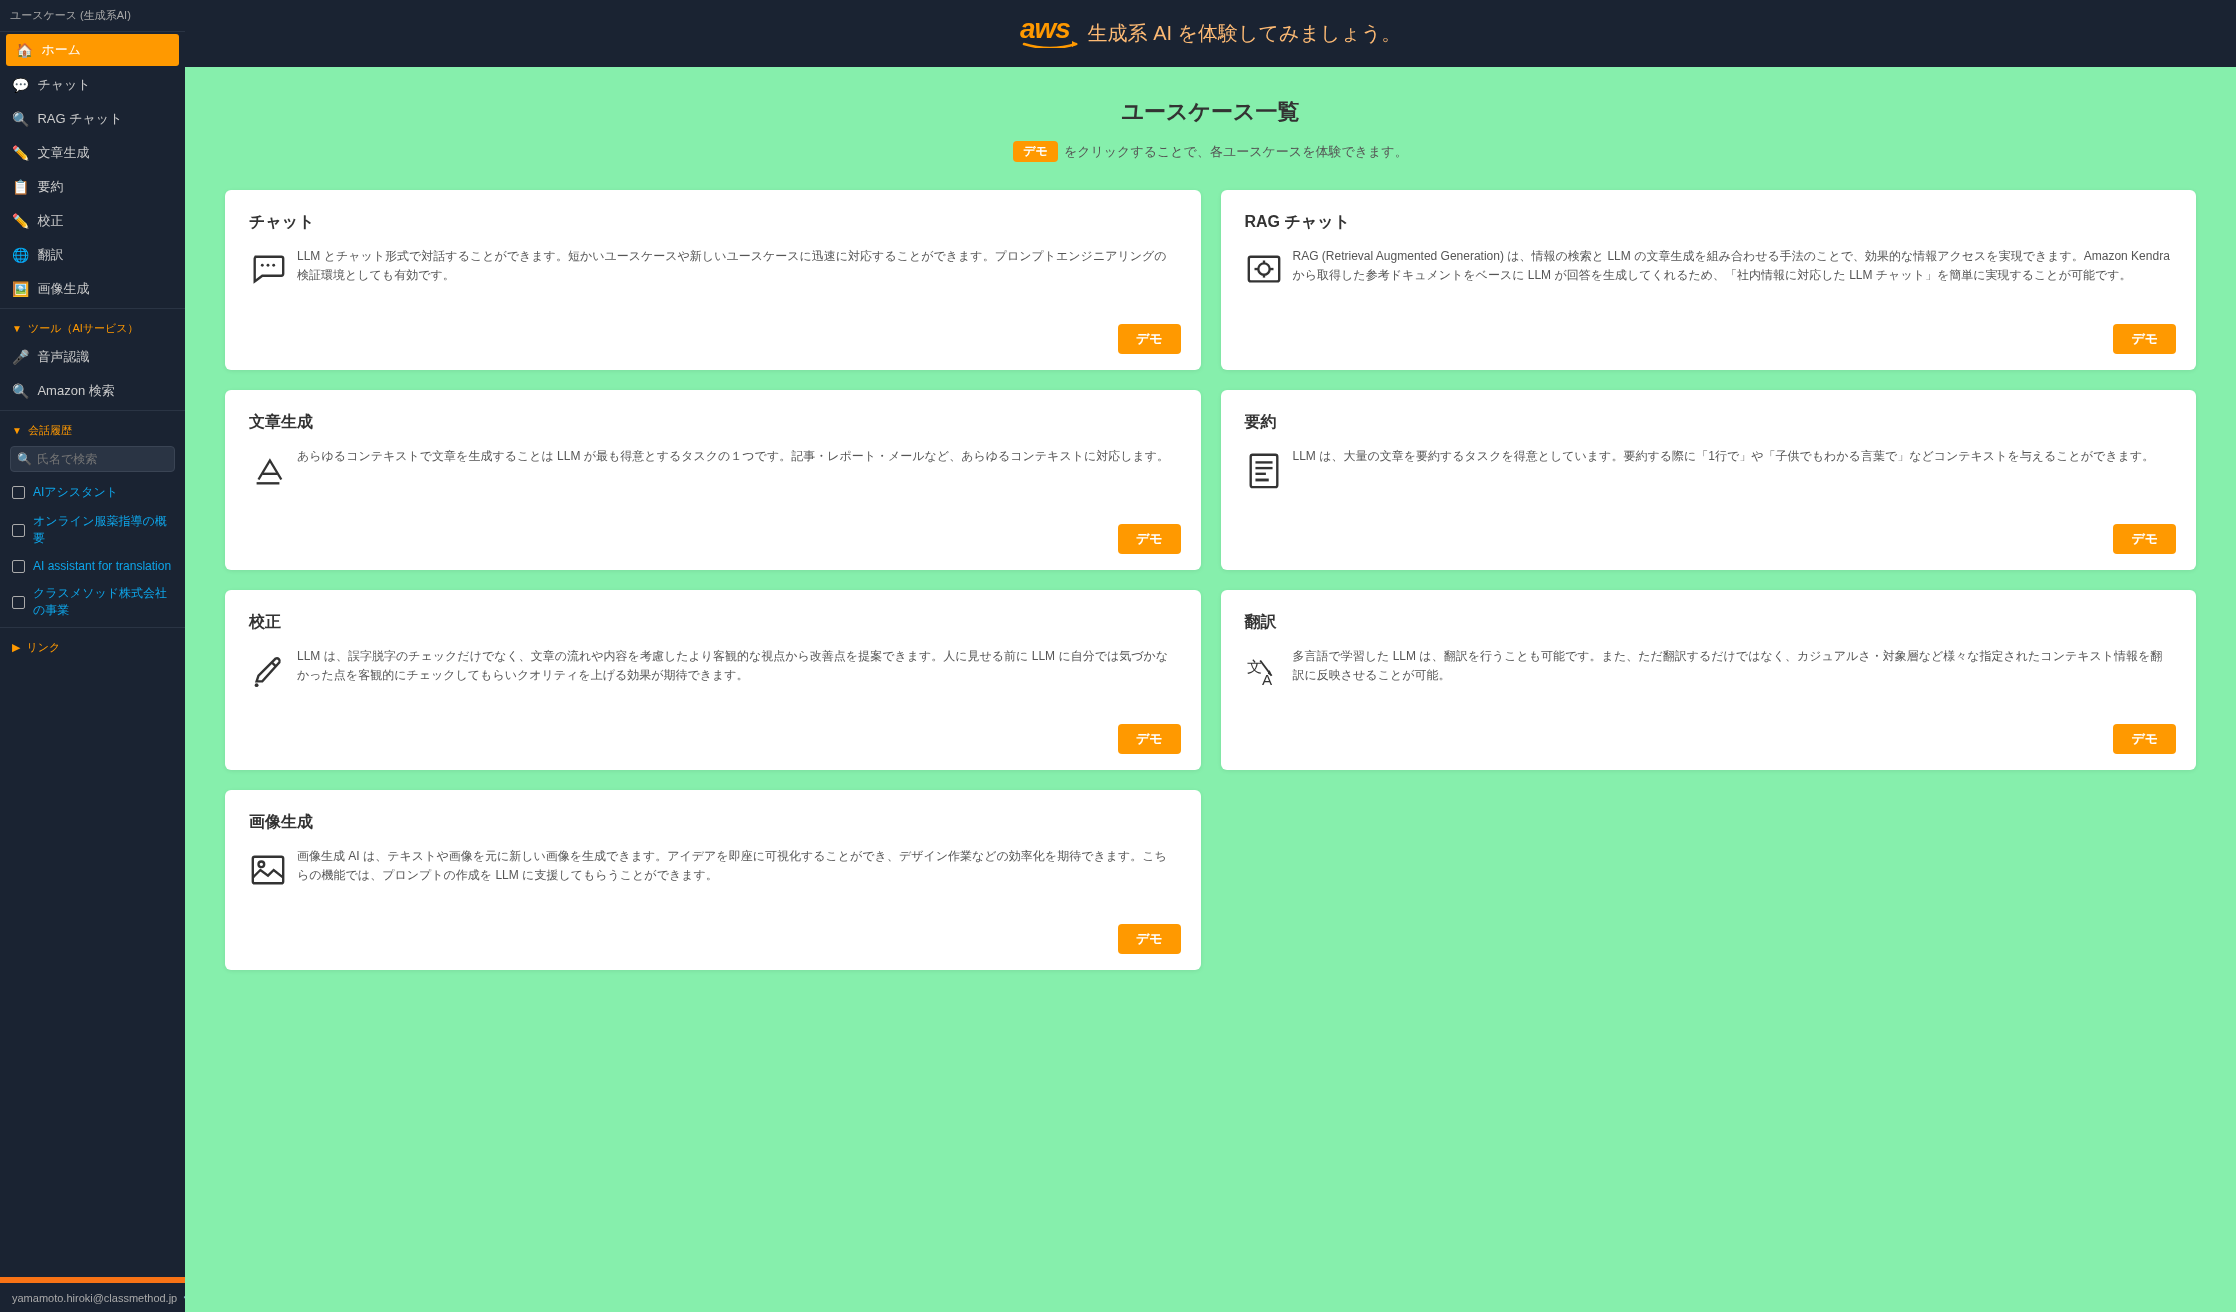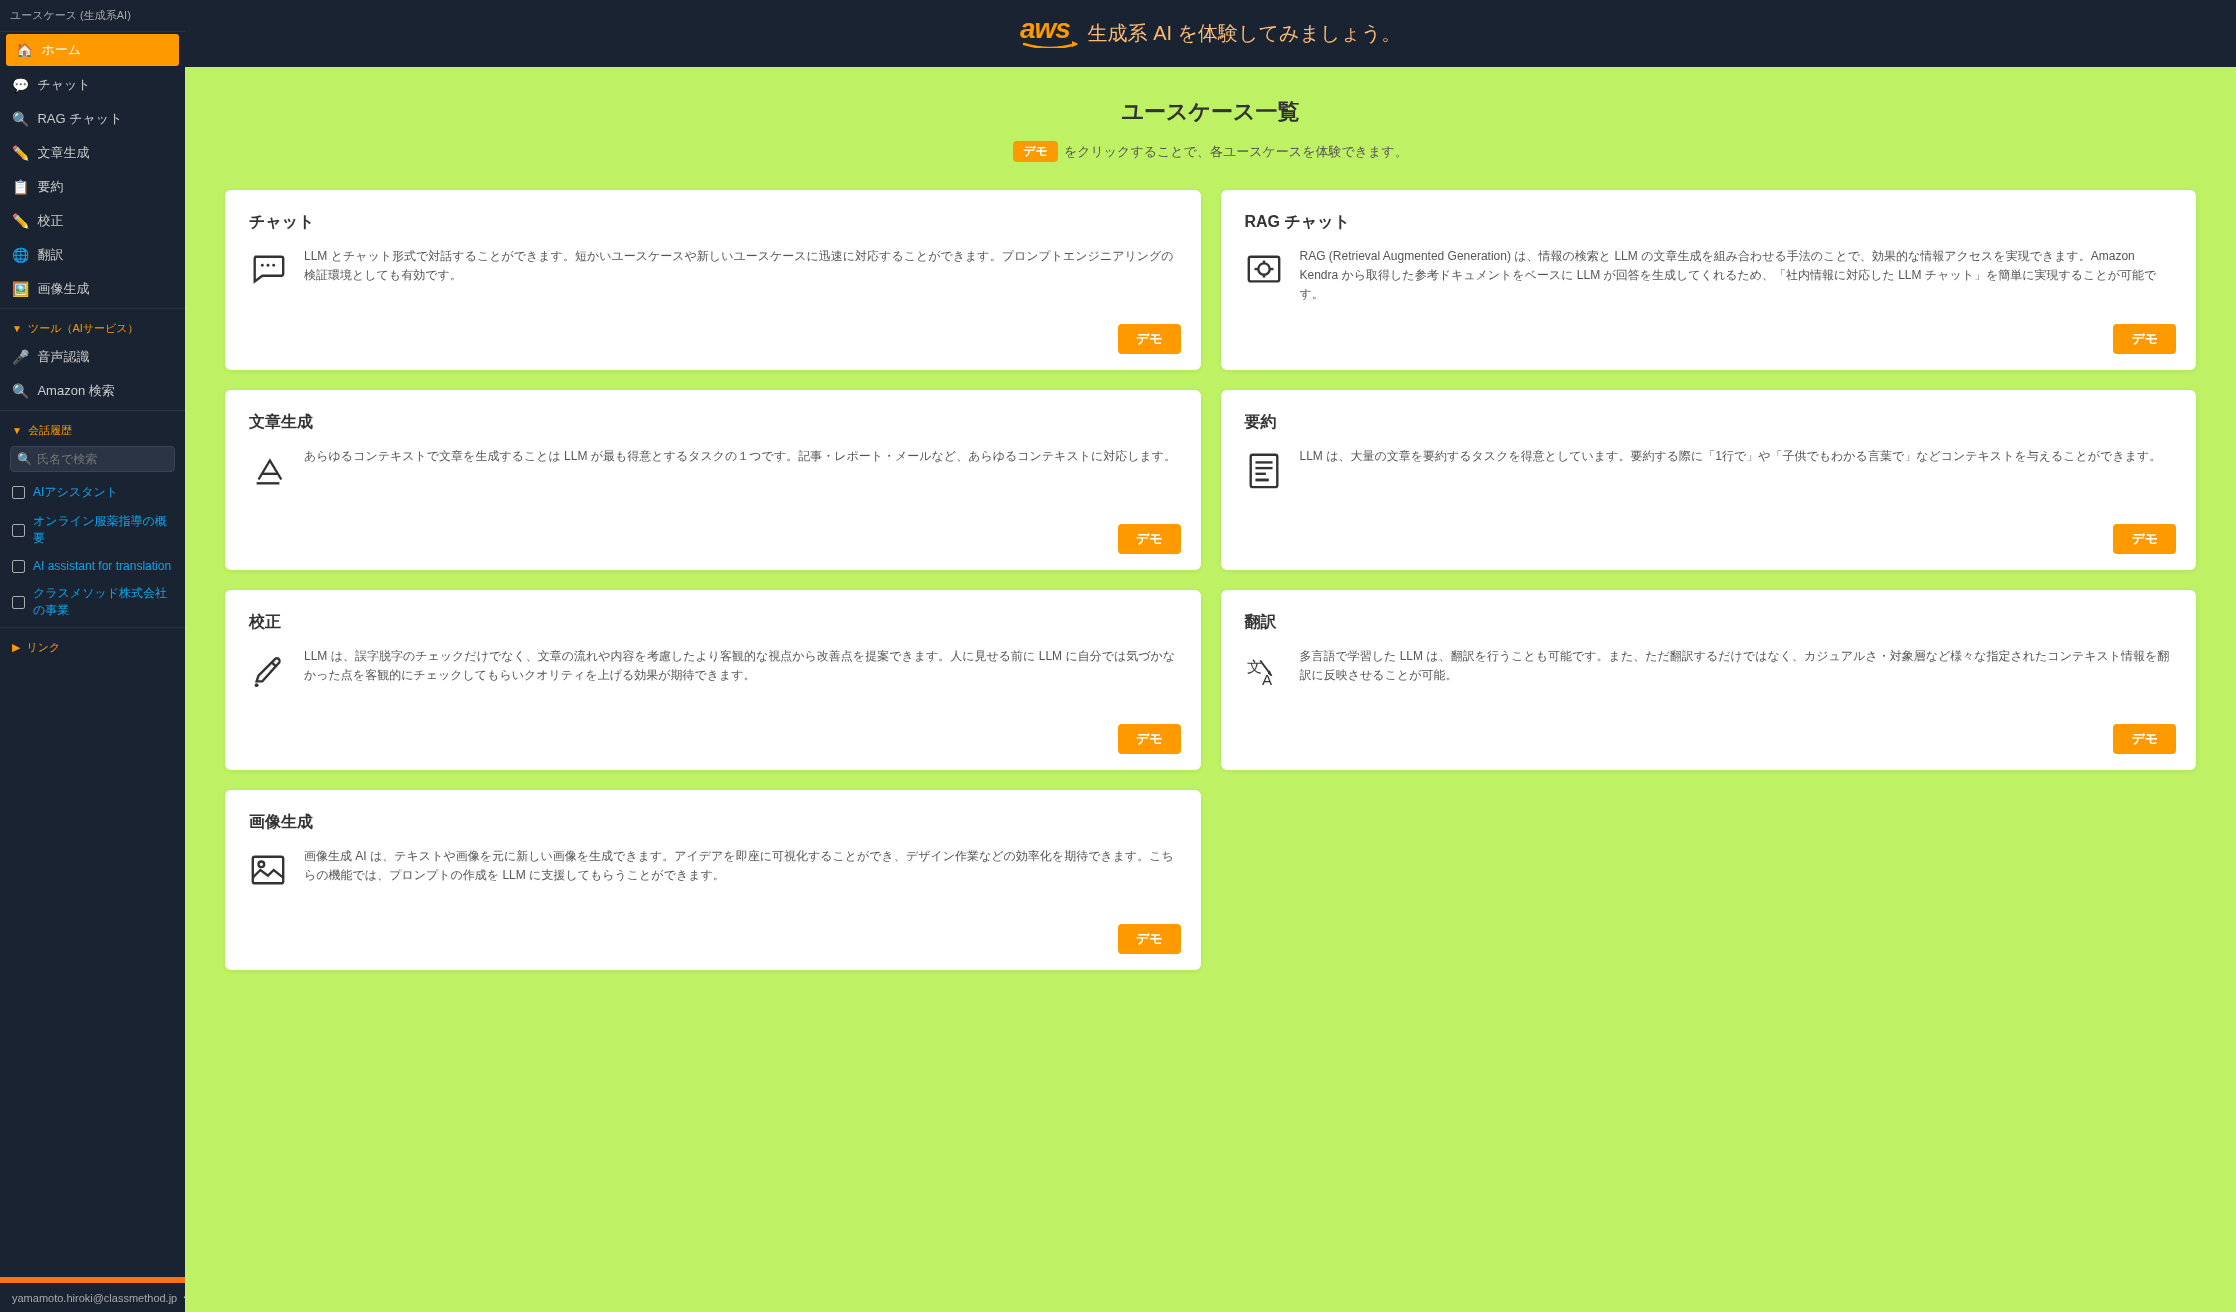--- a/index.html
+++ b/index.html
@@ -123,21 +123,21 @@
     }
     .header-tagline {
       color: #fdba74;
       font-size: 20px;
       font-weight: 500;
     }
     #content {
       flex: 1;
       overflow-y: auto;
       padding: 30px 40px;
-      background: #bef264;
+      background: #86efac;
     }
     .page-title {
       text-align: center;
       font-size: 22px;
       font-weight: bold;
       color: #333;
       margin-bottom: 14px;
     }
     .page-subtitle {
       text-align: center;
@@ -173,21 +173,21 @@
       min-height: 180px;
     }
     .card-title {
       font-size: 16px;
       font-weight: bold;
       color: #333;
       margin-bottom: 14px;
     }
     .card-body {
       display: flex;
-      gap: 11px;
+      gap: 4px;
       flex: 1;
       justify-content: center;
     }
     .card-icon {
       min-width: 44px;
       display: flex;
       align-items: flex-start;
       padding-top: 4px;
     }
     .card-icon svg {

